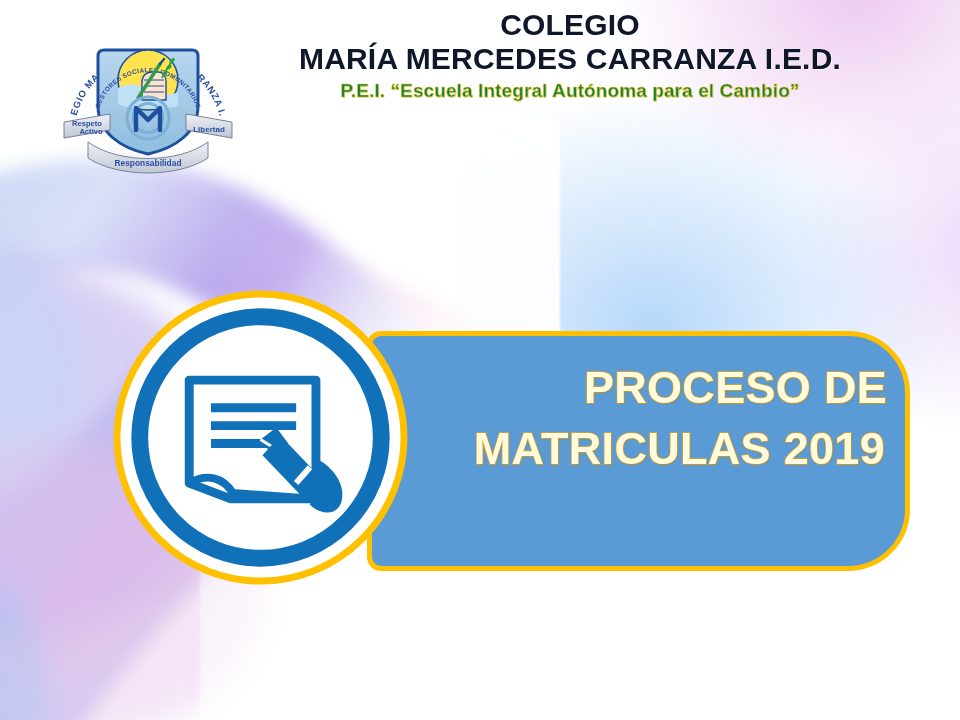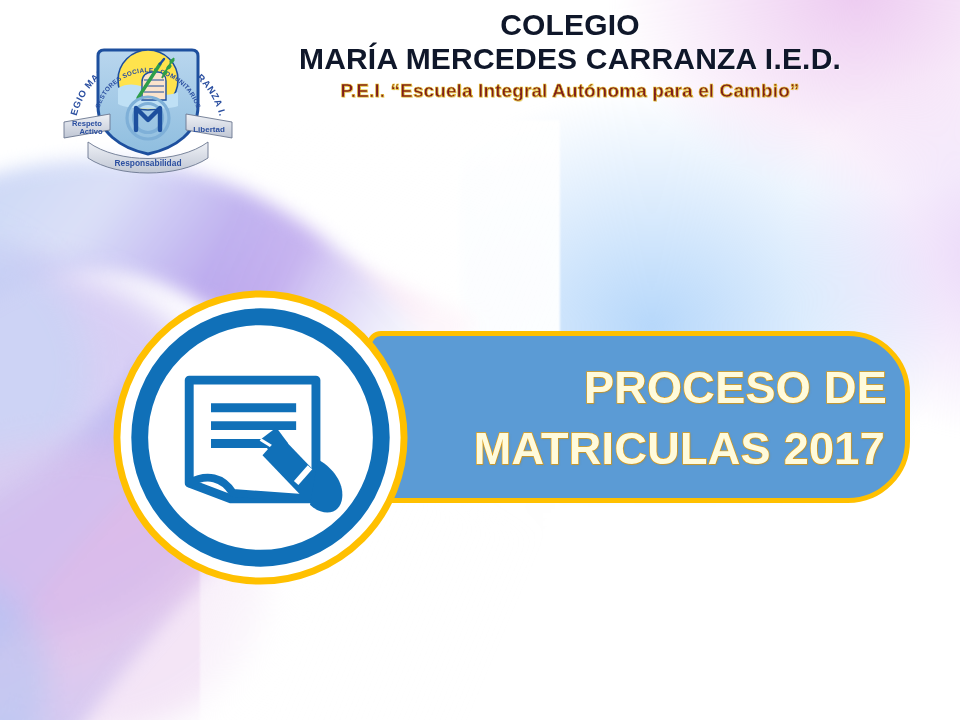--- a/index.html
+++ b/index.html
@@ -67,39 +67,39 @@
     letter-spacing: 0.2px;
     text-shadow: 1px 1px 1px rgba(255,255,255,0.85);
     line-height: 1.12;
   }
   .title-line1 { font-size: 30px; }
   .title-line2 { font-size: 30px; }
   .title-pei {
     margin-top: 5px;
     font-size: 19px;
     font-weight: bold;
-    color: #7f1d1d;
+    color: #15803d;
     -webkit-text-stroke: 0.6px #E8C628;
     text-shadow: 0.8px 0.8px 0px rgba(190,150,20,0.30);
     letter-spacing: 0.1px;
   }
 
   
   .emblem {
     position: absolute;
     left: 58px; top: 14px;
     width: 180px; height: 160px;
   }
   .emblem svg { display: block; width: 100%; height: 100%; }
 
   
   .banner {
     position: absolute;
     left: 367px; top: 331px;
-    width: 543px; height: 172px;
+    width: 543px; height: 240px;
     background: #5B9BD5;
     border: 5px solid #FFC000;
     border-radius: 14px 62px 62px 14px;
     z-index: 6;
   }
   .banner-text {
     position: absolute;
     right: 18px; top: 22px;
     width: 500px;
     text-align: right;
@@ -258,21 +258,21 @@
     <div class="title-block">
       <div class="title-line1">COLEGIO</div>
       <div class="title-line2">MARÍA MERCEDES CARRANZA I.E.D.</div>
       <div class="title-pei">P.E.I. “Escuela Integral Autónoma para el Cambio”</div>
     </div>
   </div>
 
   <div class="banner">
     <div class="banner-text">
       <div class="l1">PROCESO DE</div>
-      <div class="l2">MATRICULAS 2017</div>
+      <div class="l2">MATRICULAS 2019</div>
     </div>
   </div>
 
   <div class="badge">
     <svg viewBox="0 0 300 300" xmlns="http://www.w3.org/2000/svg">
 
       <circle cx="150" cy="150" r="145" fill="#FFFFFF" stroke="#FFC000" stroke-width="7"></circle>
 
       <circle cx="150" cy="150" r="122" fill="none" stroke="#1070B8" stroke-width="17"></circle>
 

